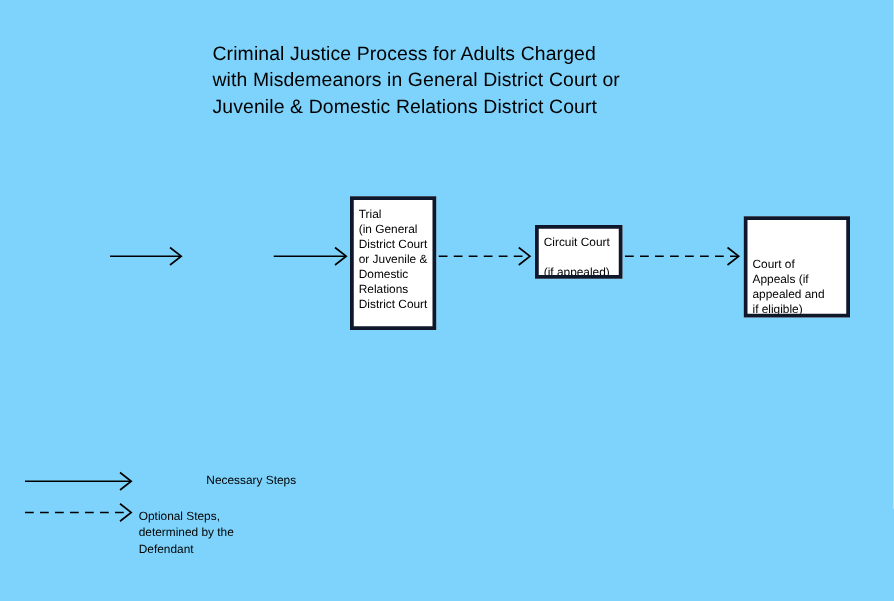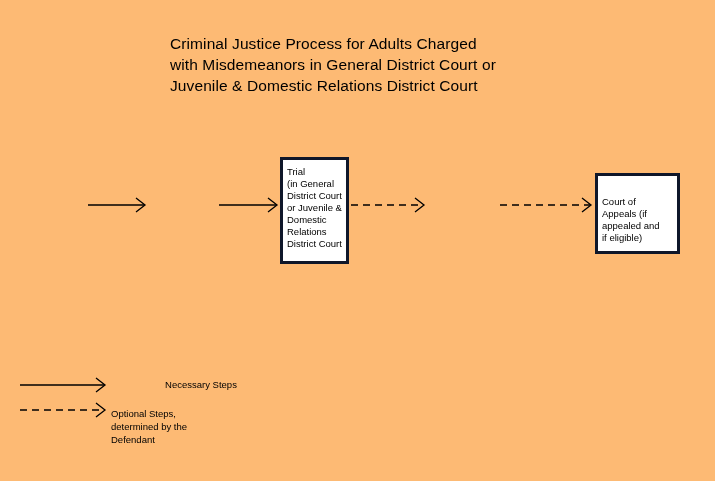--- a/index.html
+++ b/index.html
@@ -5,21 +5,21 @@
 <style>
   html, body {
     margin: 0;
     padding: 0;
     background: #ffffff;
   }
   #canvas {
     position: relative;
     width: 715px;
     height: 481px;
-    background: #fdba74;
+    background: #7dd3fc;
     overflow: hidden;
     font-family: "Liberation Sans", sans-serif;
     color: #000000;
   }
 
   
   #title {
     position: absolute;
     left: 170px;
     top: 33px;
@@ -41,21 +41,21 @@
     line-height: 12px;
     color: #000000;
     padding: 4px 4px 3px 4px;
     white-space: pre-line;
     overflow: hidden;
   }
   #node-magistrate   { left: 10px;  top: 190px; width: 76px;  height: 31px; padding-top: 7px; }
   #node-bond         { left: 148px; top: 186px; width: 69px;  height: 47px; padding-top: 6px; }
   #node-trial        { left: 280px; top: 157px; width: 69px;  height: 107px; padding-top: 6px; }
   #node-circuit      { left: 428px; top: 180px; width: 70px;  height: 43px; padding-top: 6px; }
-  #node-appeals      { left: 595px; top: 173px; width: 85px;  height: 81px; padding-top: 20px; }
+  #node-appeals      { left: 595px; top: 173px; width: 85px;  height: 81px; padding-top: 30px; }
 
   
   .arrow-svg {
     position: absolute;
     overflow: visible;
   }
   .arrow-line {
     stroke: #000000;
     stroke-width: 1.3;
     fill: none;
@@ -94,20 +94,23 @@
 
 
   <div class="node" id="node-trial">Trial
 (in General
 District Court
 or Juvenile &amp;
 Domestic
 Relations
 District Court</div>
 
+  <div class="node" id="node-circuit">Circuit Court
+
+(if appealed)</div>
 
   <div class="node" id="node-appeals">Court of
 Appeals (if
 appealed and
 if eligible)</div>
 
   <svg class="arrow-svg" style="left:86px; top:196px;" width="62" height="18">
     <line class="arrow-line" x1="2" y1="9" x2="58" y2="9"></line>
     <path class="arrow-head" d="M 50 2 L 59 9 L 50 16"></path>
   </svg>

